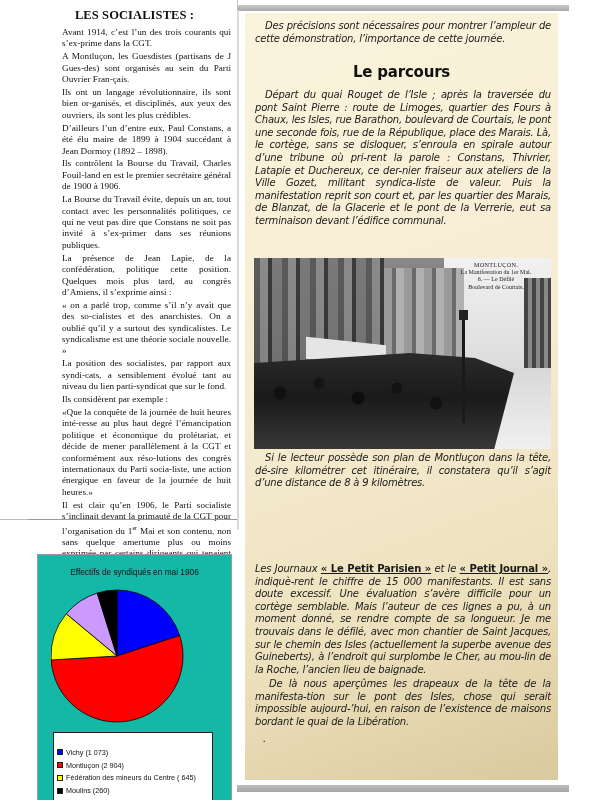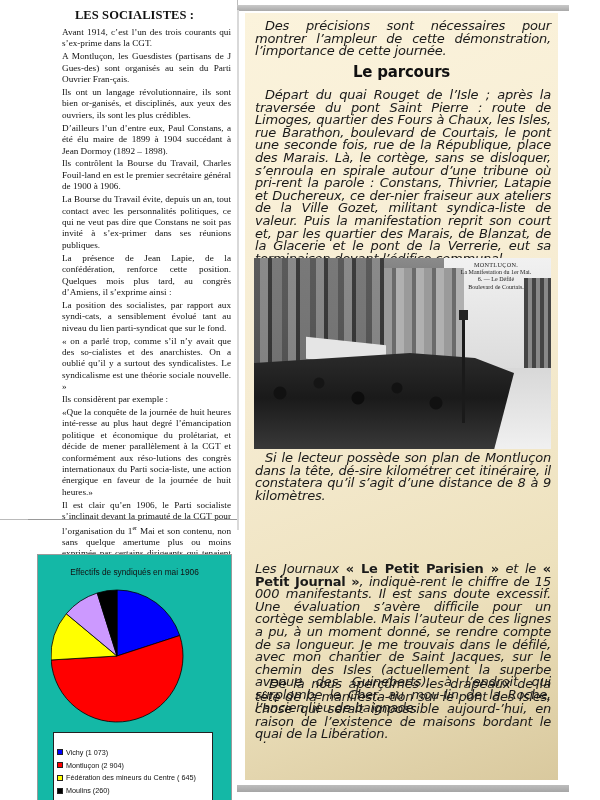--- a/index.html
+++ b/index.html
@@ -59,30 +59,30 @@
     }
     .right-frame-left {
       position: absolute; left: 237px; top: 10px; width: 2px; height: 520px; background: #d9d9d9;
     }
     .right-panel {
       position: absolute; left: 245px; top: 13px; width: 313px; height: 767px;
       background: linear-gradient(160deg, #fbf3dc 0%, #f6ecd2 45%, #ede1bd 75%, #d9c99e 100%);
     }
     .hand {
       font-family: "DejaVu Sans", sans-serif; font-style: italic;
-      color: #1a1a1a; font-size: 13px; line-height: 12.6px; letter-spacing: -0.2px;
+      color: #1a1a1a; font-size: 10px; line-height: 12.6px; letter-spacing: -0.2px;
     }
     .r-para { position: absolute; left: 10px; width: 296px; text-align: justify; }
     .r-heading {
       position: absolute; left: 0; width: 313px; text-align: center;
       font-family: "DejaVu Sans", sans-serif; font-weight: bold; font-size: 15px; color: #111;
       letter-spacing: -0.2px;
     }
     .indent { text-indent: 10px; }
-    .bold { font-weight: bold; font-style: normal; }
+    .bold { font-weight: bold; font-style: normal; text-decoration: underline; }
 
     
     .photo {
       position: absolute; left: 9px; top: 245px; width: 297px; height: 191px;
       background:
         radial-gradient(ellipse at 80% 80%, #e8e8e8 0%, #cfcfcf 25%, transparent 45%),
         linear-gradient(180deg, #8a8a8a 0%, #6a6a6a 30%, #3a3a3a 55%, #222 70%, #4a4a4a 85%, #b5b5b5 100%);
       overflow: hidden;
       filter: grayscale(1);
     }
@@ -139,23 +139,23 @@
 
 <div class="left-panel">
   <div class="left-inner">
     <div class="left-title">LES SOCIALISTES :</div>
     <p class="left-para">Avant 1914, c’est l’un des trois courants qui s’ex-prime dans la CGT.</p>
     <p class="left-para">A Montluçon, les Guesdistes (partisans de J Gues-des) sont organisés au sein du Parti Ouvrier Fran-çais.</p>
     <p class="left-para">Ils ont un langage révolutionnaire, ils sont bien or-ganisés, et disciplinés, aux yeux des ouvriers, ils sont les plus crédibles.</p>
     <p class="left-para">D’ailleurs l’un d’entre eux, Paul Constans, a été élu maire de 1899 à 1904 succédant à Jean Dormoy (1892 – 1898).</p>
     <p class="left-para">Ils contrôlent la Bourse du Travail, Charles Fouil-land en est le premier secrétaire général de 1900 à 1906.</p>
     <p class="left-para">La Bourse du Travail évite, depuis un an, tout contact avec les personnalités politiques, ce qui ne veut pas dire que Constans ne soit pas invité à s’ex-primer dans ses réunions publiques.</p>
-    <p class="left-para">La présence de Jean Lapie, de la confédération, renforce cette position. Quelques mois plus tard, au congrès d’Amiens, il s’exprime ainsi :</p>
+    <p class="left-para">La présence de Jean Lapie, de la confédération, politique cette position. Quelques mois plus tard, au congrès d’Amiens, il s’exprime ainsi :</p>
+    <p class="left-para">« on a parlé trop, comme s’il n’y avait que des so-cialistes et des anarchistes. On a oublié qu’il y a surtout des syndicalistes. Le syndicalisme est une théorie sociale nouvelle. »</p>
     <p class="left-para">La position des socialistes, par rapport aux syndi-cats, a sensiblement évolué tant au niveau du lien parti-syndicat que sur le fond.</p>
-    <p class="left-para">« on a parlé trop, comme s’il n’y avait que des so-cialistes et des anarchistes. On a oublié qu’il y a surtout des syndicalistes. Le syndicalisme est une théorie sociale nouvelle. »</p>
     <p class="left-para">Ils considèrent par exemple :</p>
     <p class="left-para">«Que la conquête de la journée de huit heures inté-resse au plus haut degré l’émancipation politique et économique du prolétariat, et décide de mener parallèlement à la CGT et conformément aux réso-lutions des congrès internationaux du Parti socia-liste, une action énergique en faveur de la journée de huit heures.»</p>
     <p class="left-para"><span>Il est clair qu’en 1906, le Parti socialiste s’inclinait devant la primauté de la CGT pour l’organisation du 1</span><sup>er</sup><span> Mai et son contenu, non sans quelque amertume plus ou moins exprimée par certains dirigeants qui tenaient cette concession pour une confiscation.</span></p>
   </div>
 </div>
 
 <div class="chart-box">
   <div class="chart-title">Effectifs de syndiqués en mai 1906</div>
   <svg class="pie-svg" id="pie" width="160" height="140" viewBox="0 0 160 140">
       <path d="M66,68 L66,2 A66,66 0 0 1 128.7410375164952,47.5167822021602 Z" fill="#0000ff" stroke="#000" stroke-width="0.8"></path>

